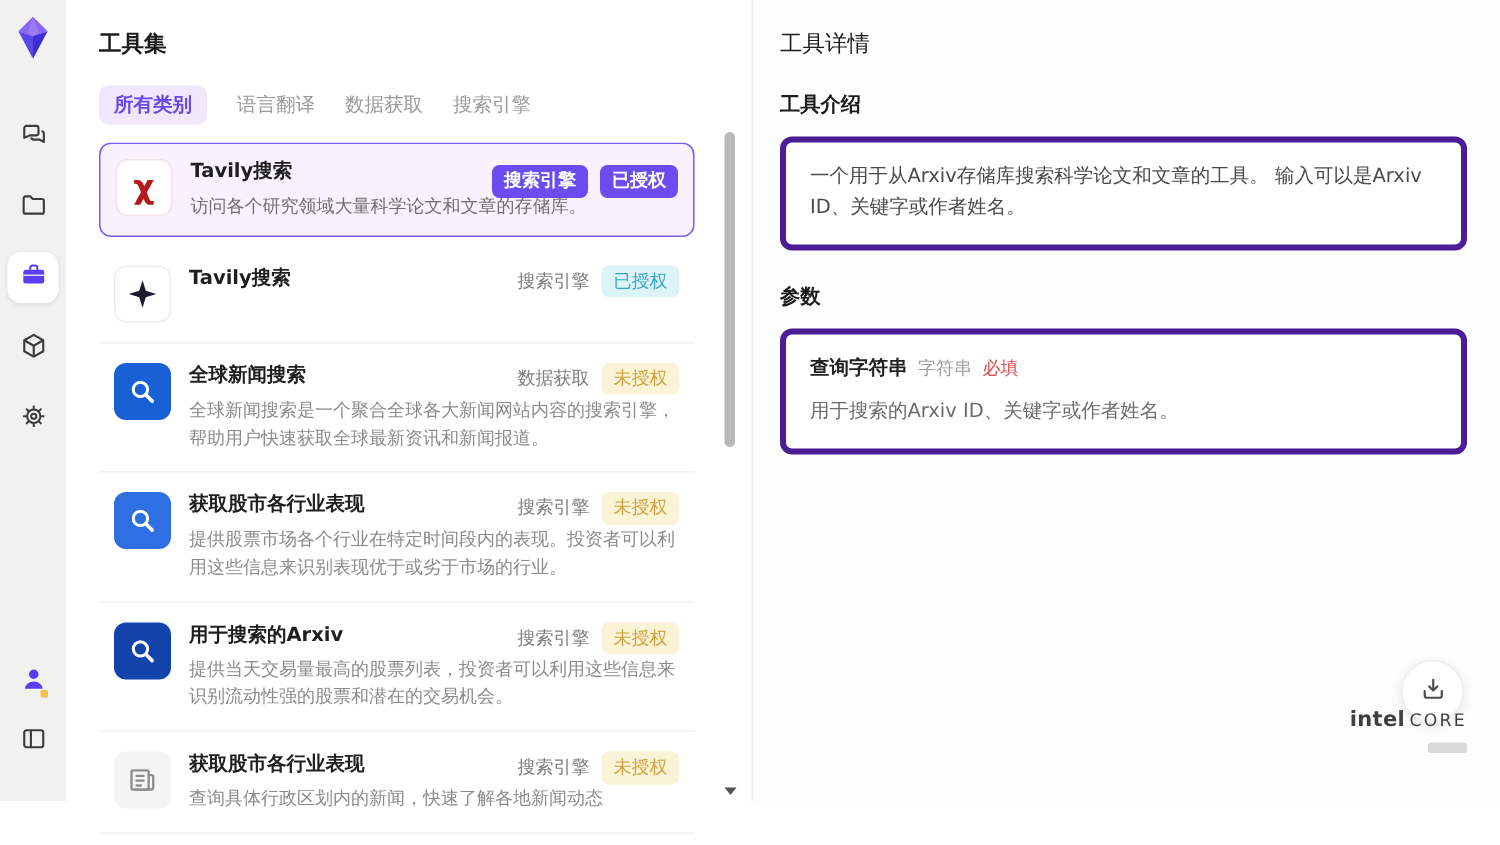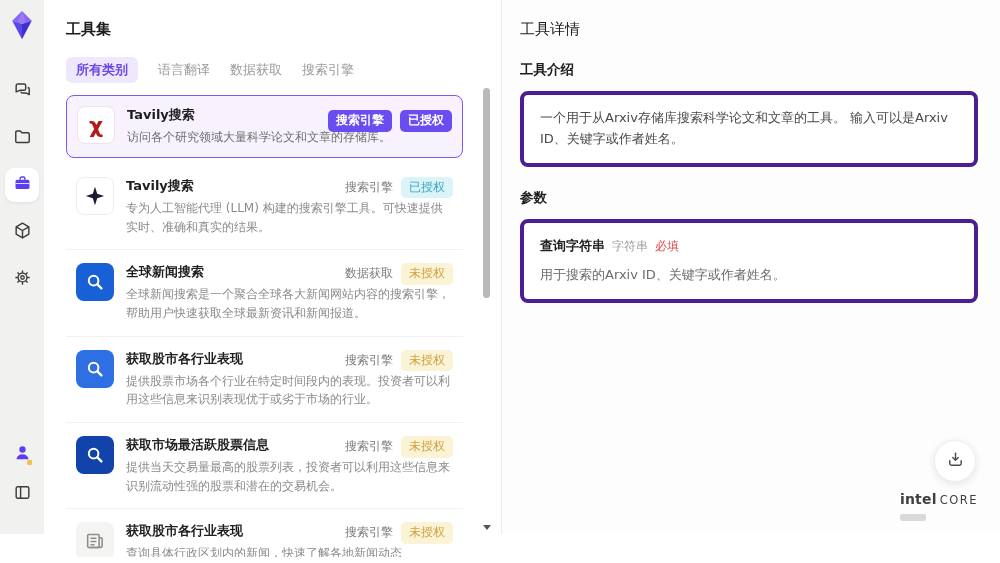--- a/index.html
+++ b/index.html
@@ -52,21 +52,21 @@
   .section-heading { font-size:13.5px; font-weight:bold; color:#1c1c1c; margin-top:22px; }
   .info-box { margin-top:12px; background:#fff; border:4px solid #4c1d95; border-radius:8px; padding:13px 16px; font-size:13px; color:#4a4a4a; line-height:1.6; }
   .param-name { font-size:13px; font-weight:bold; color:#222; }
   .param-type { font-size:12px; color:#9a9a9a; margin-left:7px; }
   .param-required { font-size:12px; color:#e0484f; margin-left:7px; }
   .param-desc { font-size:13px; color:#6b6b6b; margin-top:9px; }
 
   
   .fab { position:absolute; right:24px; bottom:52px; width:42px; height:42px; border-radius:50%; background:#fff; border:1px solid #eee; box-shadow:0 2px 8px rgba(0,0,0,.10); display:flex; align-items:center; justify-content:center; color:#4a4a4a; cursor:pointer; }
   .fab svg { width:19px; height:19px; }
-  .brand { position:absolute; right:22px; bottom:9px; text-align:left; color:#3f3f3f; line-height:1.1; }
+  .brand { position:absolute; right:22px; bottom:28px; text-align:right; color:#3f3f3f; line-height:1.1; }
   .brand-row { font-size:14px; letter-spacing:.2px; }
   .brand-intel { font-weight:bold; }
   .brand-core { font-size:11.5px; letter-spacing:1.5px; margin-left:3px; }
   .brand-ultra-bar { display:inline-block; margin-top:3px; width:26px; height:7px; background:#d9d9d9; border-radius:2px; }
 </style>
 </head>
 <body>
 
 <div class="app">
 
@@ -147,21 +147,20 @@
     </div>
   </div>
         <div class="tool-card">
     <div class="tool-icon" style="background: rgb(255, 255, 255); color: rgb(27, 27, 48); border: 1px solid rgb(237, 237, 237);">
             <svg viewBox="0 0 24 24">
               <path d="M12 2 L14.4 9.6 L22 12 L14.4 14.4 L12 22 L9.6 14.4 L2 12 L9.6 9.6 Z" fill="currentColor"></path>
             </svg>
           </div>
     <div class="tool-body">
       <div class="tool-name">Tavily搜索</div>
-      <div class="tool-desc">专为人工智能代理 (LLM) 构建的搜索引擎工具。可快速提供实时、准确和真实的结果。</div>
     </div>
     <div class="badges">
       <span class="badge plain">搜索引擎</span>
       <span class="badge cyan">已授权</span>
     </div>
   </div>
         <div class="tool-card">
     <div class="tool-icon" style="background: rgb(23, 96, 214); color: rgb(255, 255, 255);">
             <svg viewBox="0 0 24 24" fill="none">
               <circle cx="10.5" cy="10.5" r="5.2" stroke="currentColor" stroke-width="2.2"></circle>
@@ -194,21 +193,21 @@
     </div>
   </div>
         <div class="tool-card">
     <div class="tool-icon" style="background: rgb(18, 67, 171); color: rgb(255, 255, 255);">
             <svg viewBox="0 0 24 24" fill="none">
               <circle cx="10.5" cy="10.5" r="5.2" stroke="currentColor" stroke-width="2.2"></circle>
               <path d="M14.6 14.6 L19 19" stroke="currentColor" stroke-width="2.6" stroke-linecap="round"></path>
             </svg>
           </div>
     <div class="tool-body">
-      <div class="tool-name">获取市场最活跃股票信息</div>
+      <div class="tool-name">用于搜索的Arxiv</div>
       <div class="tool-desc">提供当天交易量最高的股票列表，投资者可以利用这些信息来识别流动性强的股票和潜在的交易机会。</div>
     </div>
     <div class="badges">
       <span class="badge plain">搜索引擎</span>
       <span class="badge yellow">未授权</span>
     </div>
   </div>
         <div class="tool-card">
     <div class="tool-icon" style="background: rgb(244, 244, 242); color: rgb(141, 141, 141);">
             <svg viewBox="0 0 24 24" fill="none" stroke="currentColor" stroke-width="1.7">

